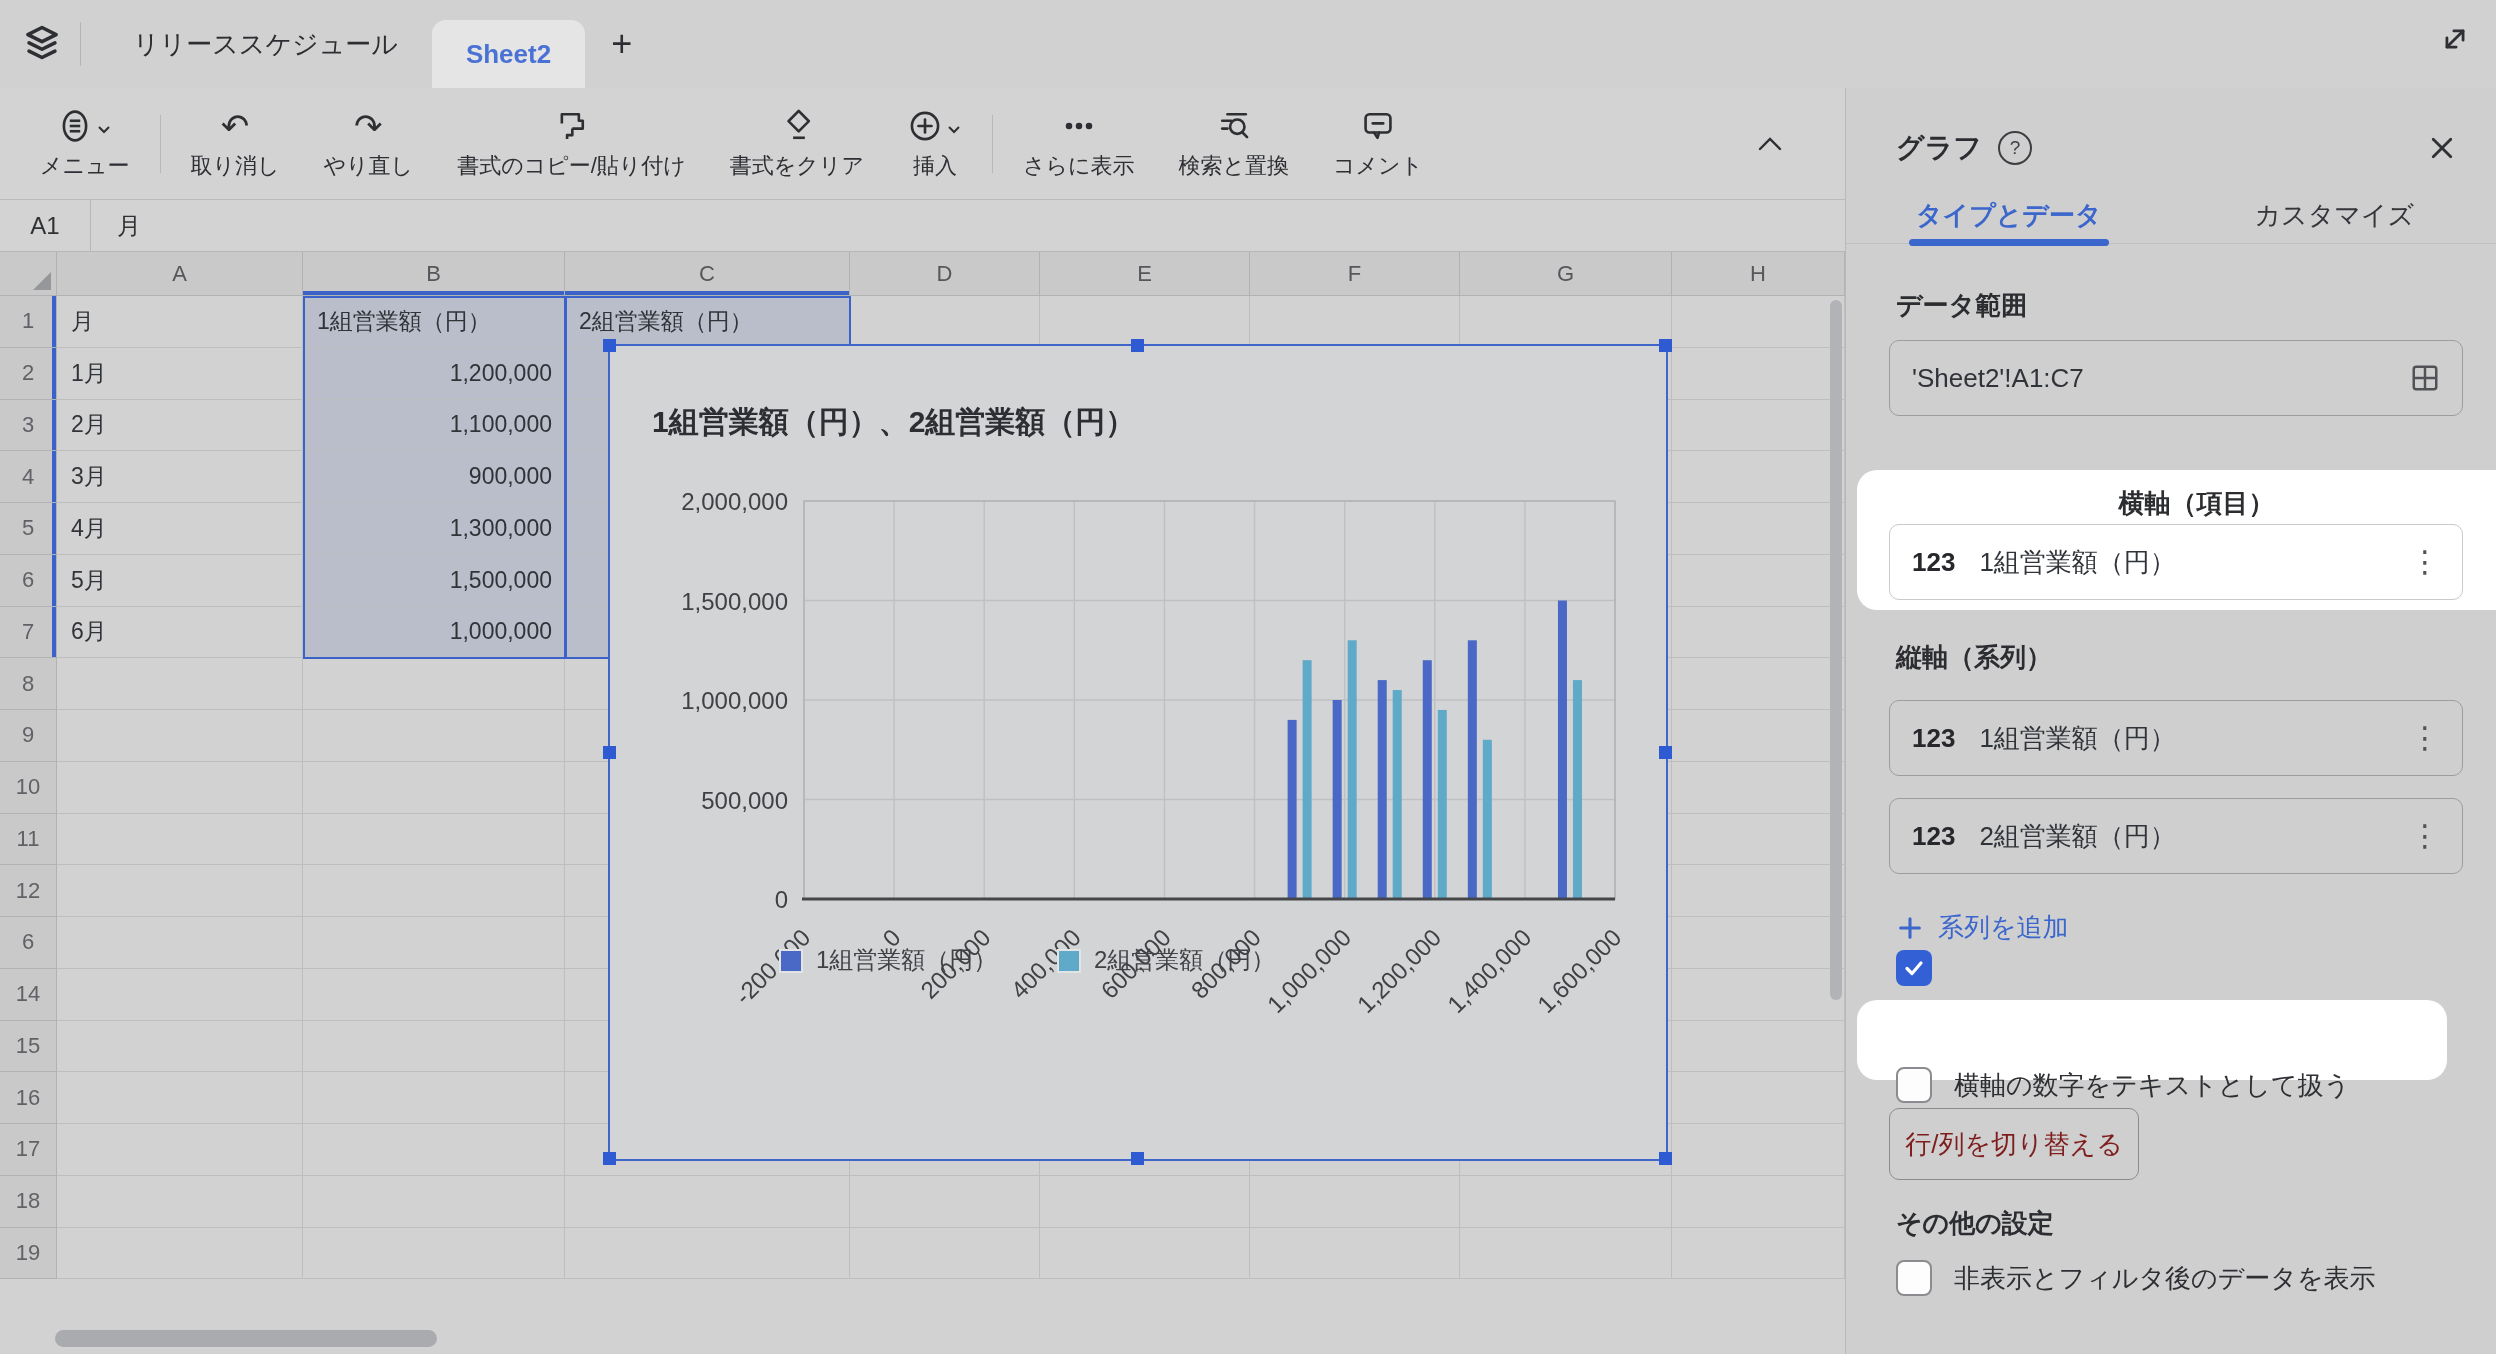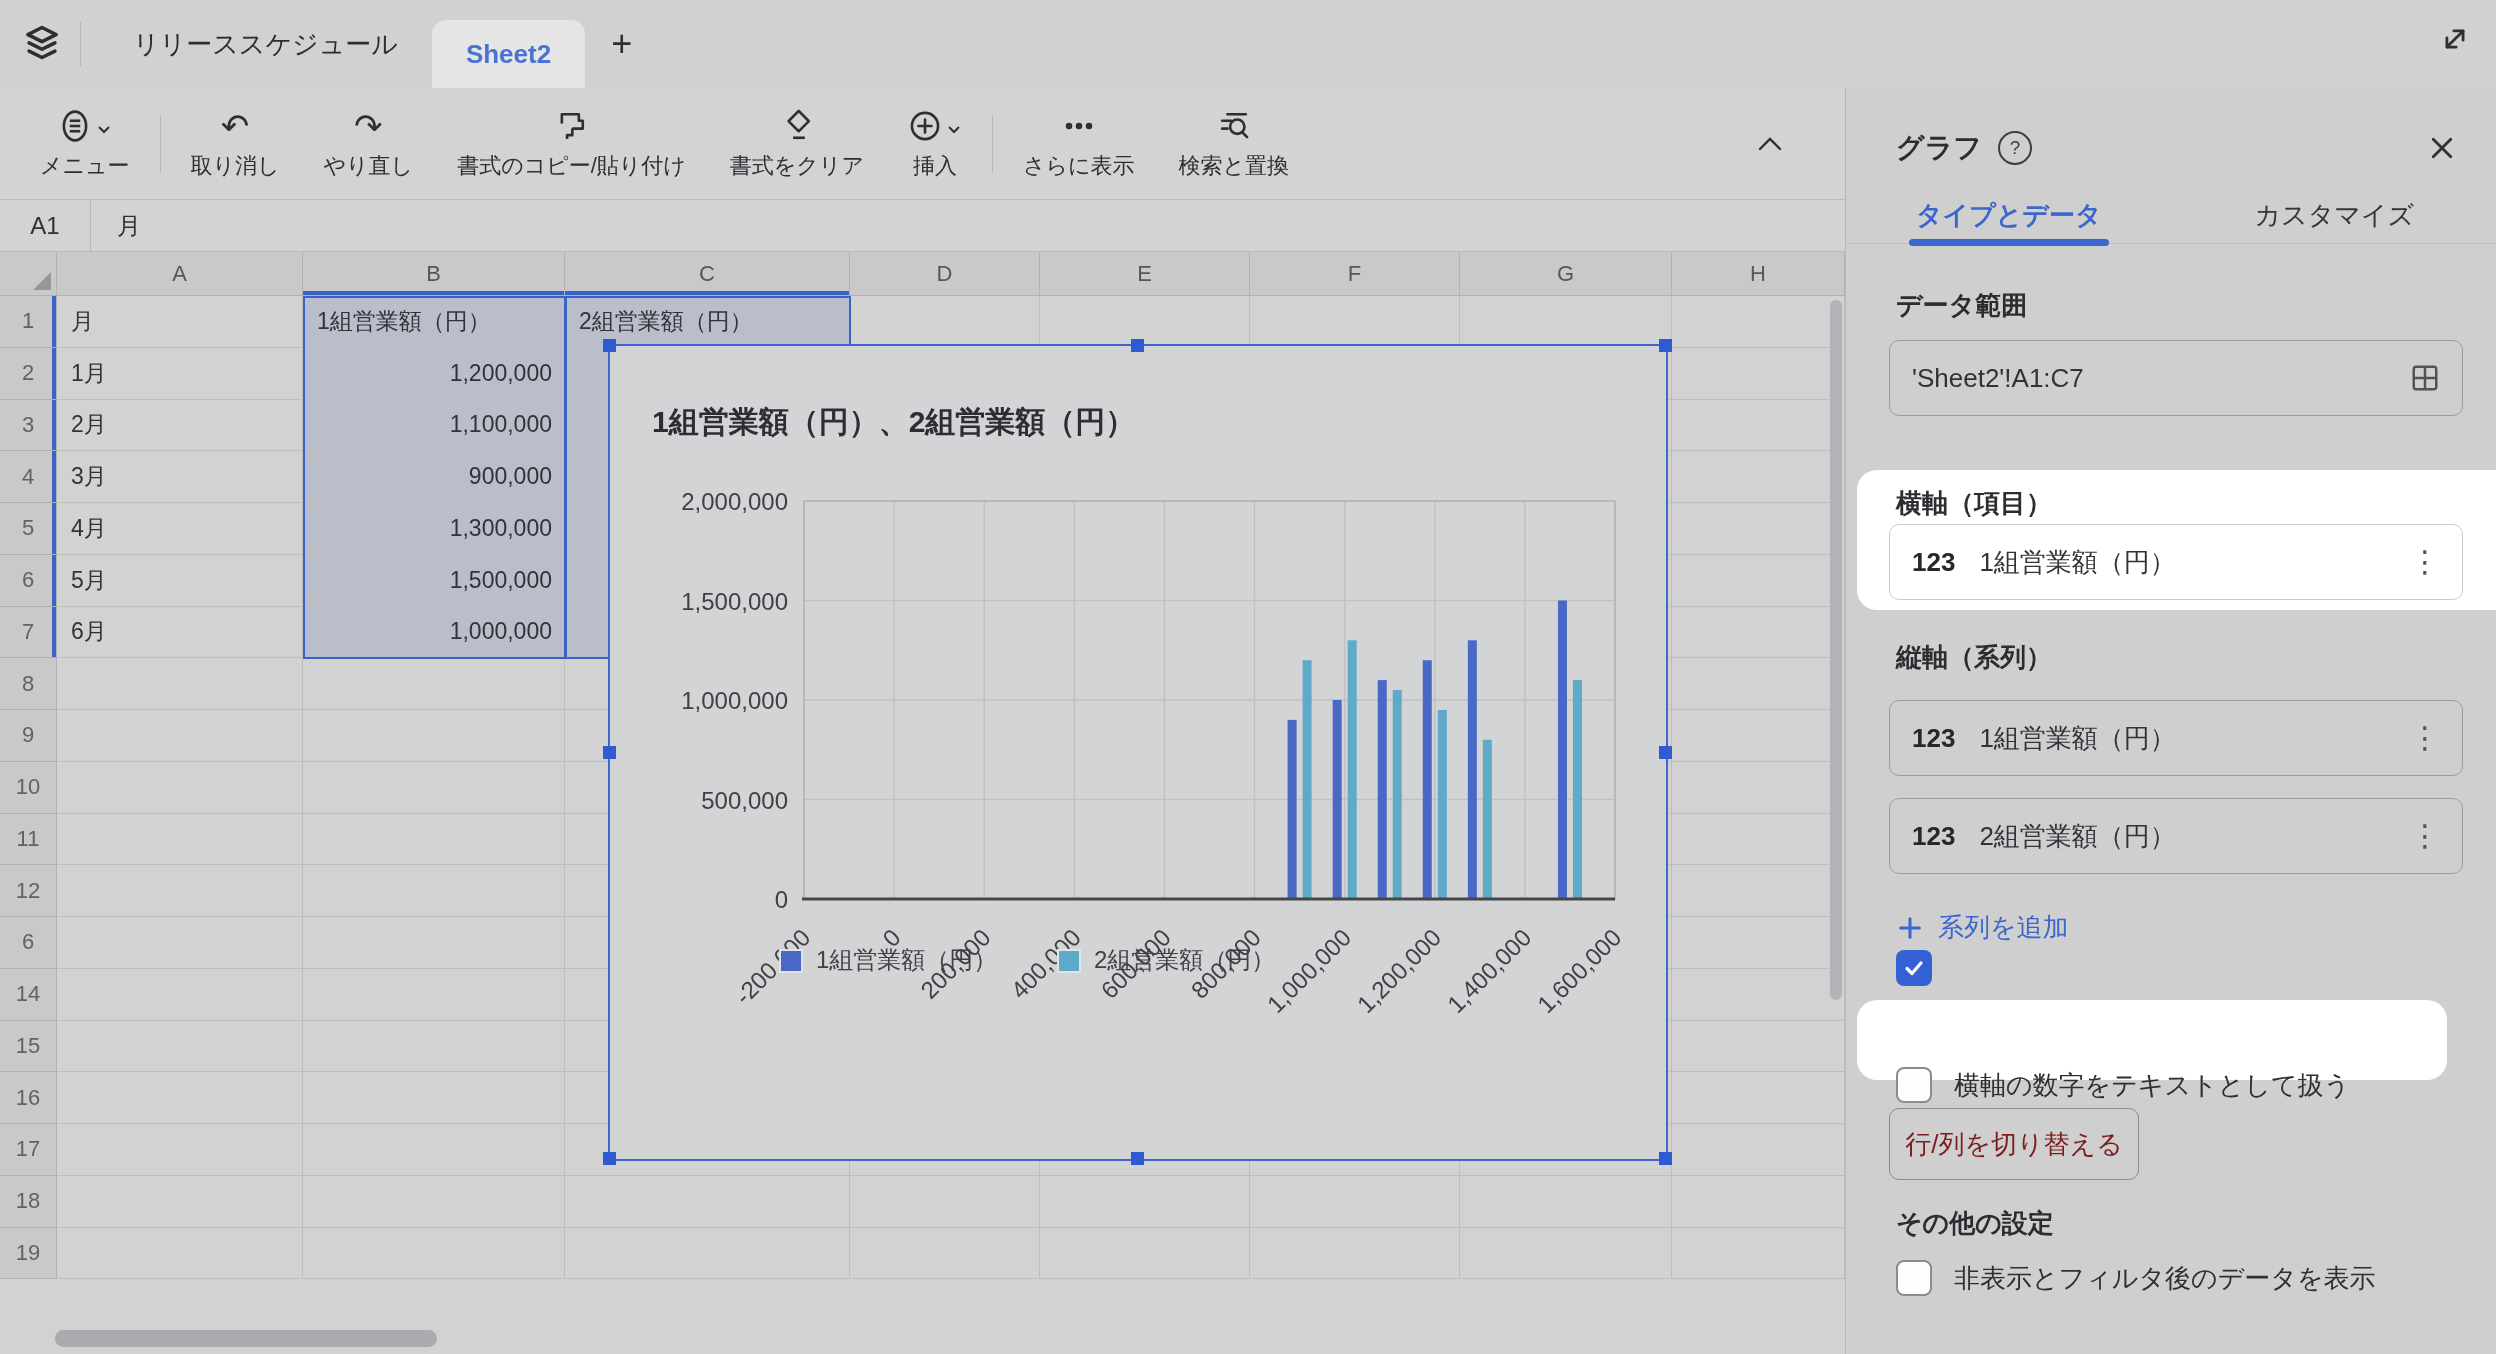--- a/index.html
+++ b/index.html
@@ -174,20 +174,30 @@
         <span class="ic">
           <svg width="34" height="34" viewBox="0 0 26 26" fill="none" stroke="#2d2f33" stroke-width="2" stroke-linecap="round">
             <line x1="8" y1="4" x2="22" y2="4"></line>
             <line x1="4" y1="9" x2="11" y2="9"></line>
             <line x1="4" y1="15" x2="8" y2="15"></line>
             <circle cx="15.5" cy="13.5" r="5.5"></circle>
             <line x1="19.5" y1="18" x2="23" y2="21.5"></line>
           </svg>
         </span>
         <span class="lb">検索と置換</span>
+      </div>
+      <div class="titem">
+        <span class="ic">
+          <svg width="34" height="34" viewBox="0 0 26 26" fill="none" stroke="#2d2f33" stroke-width="2" stroke-linejoin="round" stroke-linecap="round">
+            <rect x="3.5" y="4" width="19" height="14" rx="3"></rect>
+            <path d="M10 18 l2.6 4 l1.2 -4"></path>
+            <line x1="9" y1="11" x2="17" y2="11"></line>
+          </svg>
+        </span>
+        <span class="lb">コメント</span>
       </div>
       <span class="chev">
         <svg width="30" height="22" viewBox="0 0 30 22" fill="none" stroke="#2d2f33" stroke-width="2.4" stroke-linecap="round">
           <polyline points="5,16 15,6 25,16"></polyline>
         </svg>
       </span>
     </div>
 
   <div class="fbar">
     <span class="namebox">A1</span>
@@ -472,21 +482,21 @@
       <span class="grow">'Sheet2'!A1:C7</span>
       <span>
         <svg width="30" height="30" viewBox="0 0 24 24" fill="none" stroke="#505256" stroke-width="2">
             <rect x="3" y="3" width="18" height="18" rx="2"></rect>
             <line x1="12" y1="3" x2="12" y2="21"></line>
             <line x1="3" y1="12" x2="21" y2="12"></line>
           </svg>
       </span>
     </div>
 
-    <div class="p-abs p-label z2" style="top:398px;">横軸（項目）</div>
+    <div class="p-abs p-label z2" style="top:398px;text-align:center;">横軸（項目）</div>
     <div id="h-axis-fields"></div>
 
     <div class="p-abs p-label" style="top:552px;">縦軸（系列）</div>
     <div id="v-axis-fields"></div>
 
     <div class="linkrow" style="top:822px;">
       <svg width="28" height="28" viewBox="0 0 24 24" stroke="#3b66cc" stroke-width="2.6" stroke-linecap="round">
           <line x1="12" y1="4" x2="12" y2="20"></line>
           <line x1="4" y1="12" x2="20" y2="12"></line>
         </svg>

